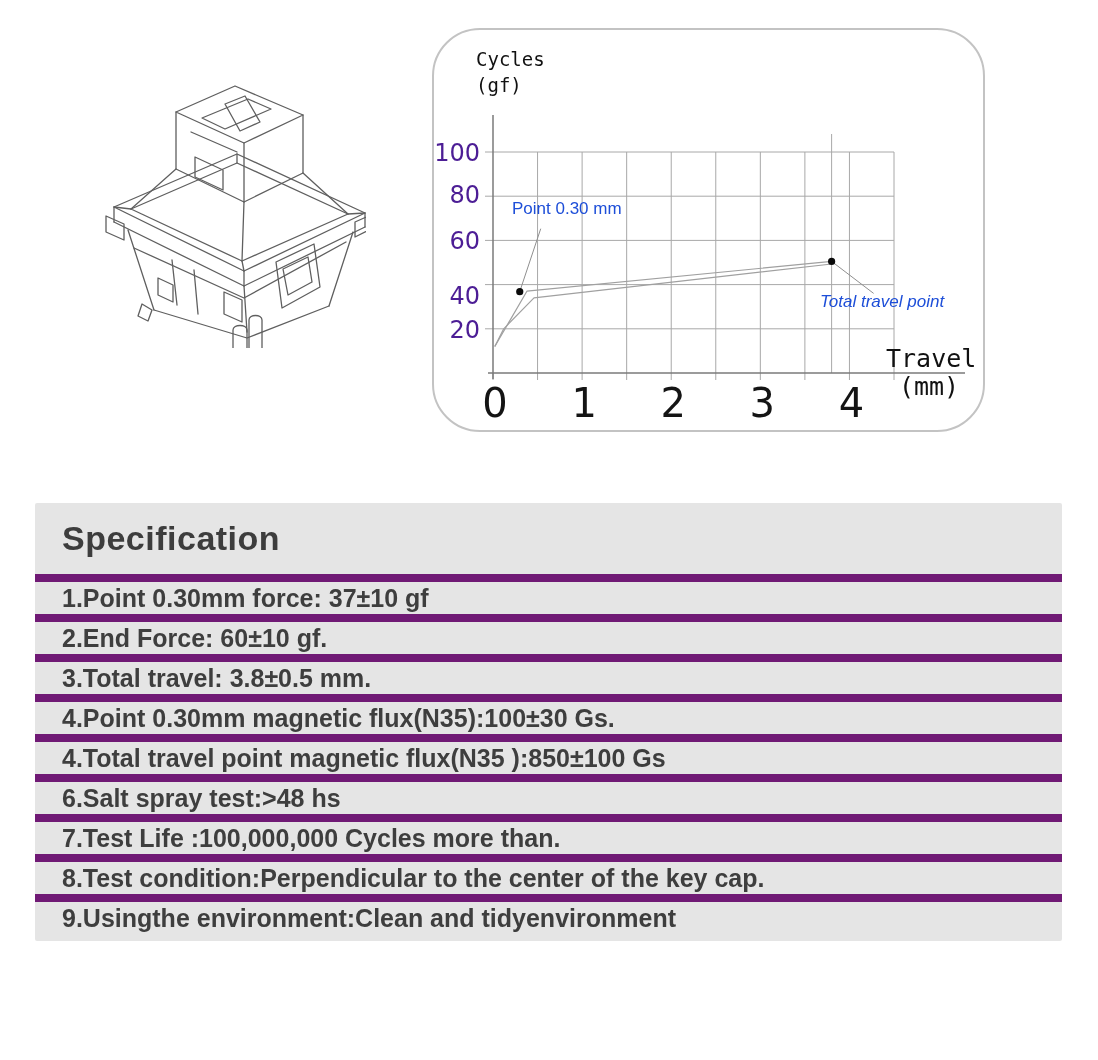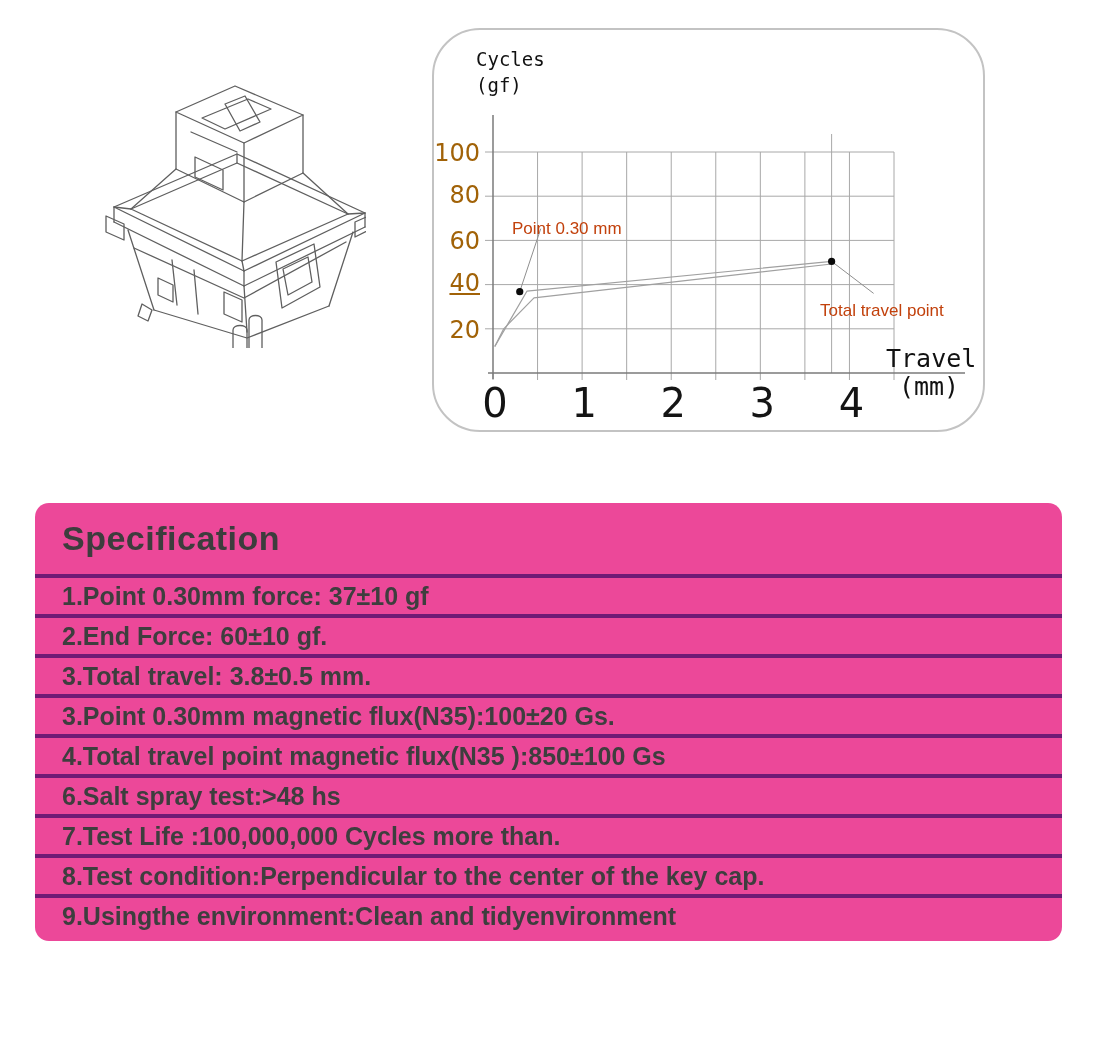--- a/index.html
+++ b/index.html
@@ -21,39 +21,39 @@
     border:2px solid #c3c3c3;border-radius:48px;box-sizing:border-box;background:#ffffff;
   }
   #chart-svg{position:absolute;left:-2px;top:-2px;}
   .chart-title{
     position:absolute;left:133px;top:32px;
     font-family:"DejaVu Sans Mono",monospace;font-size:22px;color:#111;white-space:nowrap;
   }
   .axis-label{position:absolute;font-family:"DejaVu Sans Mono",monospace;color:#111;}
   .force-label{left:42px;top:16px;font-size:19px;line-height:26px;}
   .travel-label{left:452px;top:315px;width:86px;text-align:center;font-size:25px;line-height:28px;}
-  .anno{position:absolute;font-size:17px;color:#c2410c;white-space:nowrap;margin-top:20px;}
+  .anno{position:absolute;font-size:17px;color:#1d4ed8;white-space:nowrap;}
   .anno-point{left:78px;top:169px;}
-  .anno-total{left:386px;top:251px;}
+  .anno-total{left:386px;top:262px;font-style:italic;}
   .xt{position:absolute;width:44px;text-align:center;top:350px;
       font-family:"DejaVu Sans",sans-serif;font-size:40px;color:#141414;}
   .yt{position:absolute;left:-4px;width:50px;text-align:right;
-      font-family:"DejaVu Sans",sans-serif;font-size:24px;color:#a16207;}
+      font-family:"DejaVu Sans",sans-serif;font-size:24px;color:#4c1d95;}
 
   
   .spec-panel{
     position:absolute;left:35px;top:503px;width:1027px;height:438px;
-    background:#ec4899;border-radius:14px;overflow:hidden;
+    background:#e5e5e5;border-radius:2px;overflow:hidden;
   }
   .spec-title{
     height:71px;display:flex;align-items:center;padding-left:27px;
     font-weight:bold;font-size:34px;color:#3d3d3d;letter-spacing:0.5px;
   }
   .spec-row{
-    height:40px;box-sizing:border-box;border-top:4px solid #701a75;
+    height:40px;box-sizing:border-box;border-top:8px solid #701a75;
     display:flex;align-items:center;padding-left:27px;
     font-weight:bold;font-size:25px;color:#3e3e3e;white-space:nowrap;
   }
 </style>
 </head>
 <body>
 
 <div class="page">
 
   <svg class="switch-svg" viewBox="0 0 292 278">
@@ -157,33 +157,33 @@
     </div>
 
     <div class="anno anno-point">Point 0.30 mm</div>
     <div class="anno anno-total">Total travel point</div>
   <span class="xt" style="left: 39px;">0</span>
       <span class="xt" style="left: 128.111px;">1</span>
       <span class="xt" style="left: 217.222px;">2</span>
       <span class="xt" style="left: 306.333px;">3</span>
       <span class="xt" style="left: 395.444px;">4</span>
       <span class="yt" style="top: 285.8px;">20</span>
-      <span class="yt" style="top: 239px; text-decoration: underline;">40</span>
+      <span class="yt" style="top: 252px;">40</span>
       <span class="yt" style="top: 197.4px;">60</span>
       <span class="yt" style="top: 151px;">80</span>
       <span class="yt" style="top: 109px;">100</span>
     </div>
 
   <div class="spec-panel">
     <div class="spec-title">Specification</div>
     <div id="spec-rows">
         <div class="spec-row">1.Point 0.30mm force: 37±10 gf</div>
         <div class="spec-row">2.End Force: 60±10 gf.</div>
         <div class="spec-row">3.Total travel: 3.8±0.5 mm.</div>
-        <div class="spec-row">3.Point 0.30mm magnetic flux(N35):100±20 Gs.</div>
+        <div class="spec-row">4.Point 0.30mm magnetic flux(N35):100±30 Gs.</div>
         <div class="spec-row">4.Total travel point magnetic flux(N35 ):850±100 Gs</div>
         <div class="spec-row">6.Salt spray test:&gt;48 hs</div>
         <div class="spec-row">7.Test Life :100,000,000 Cycles more than.</div>
         <div class="spec-row">8.Test condition:Perpendicular to the center of the key cap.</div>
         <div class="spec-row">9.Usingthe environment:Clean and tidyenvironment</div>
       </div>
   </div>
 
 </div>
 

